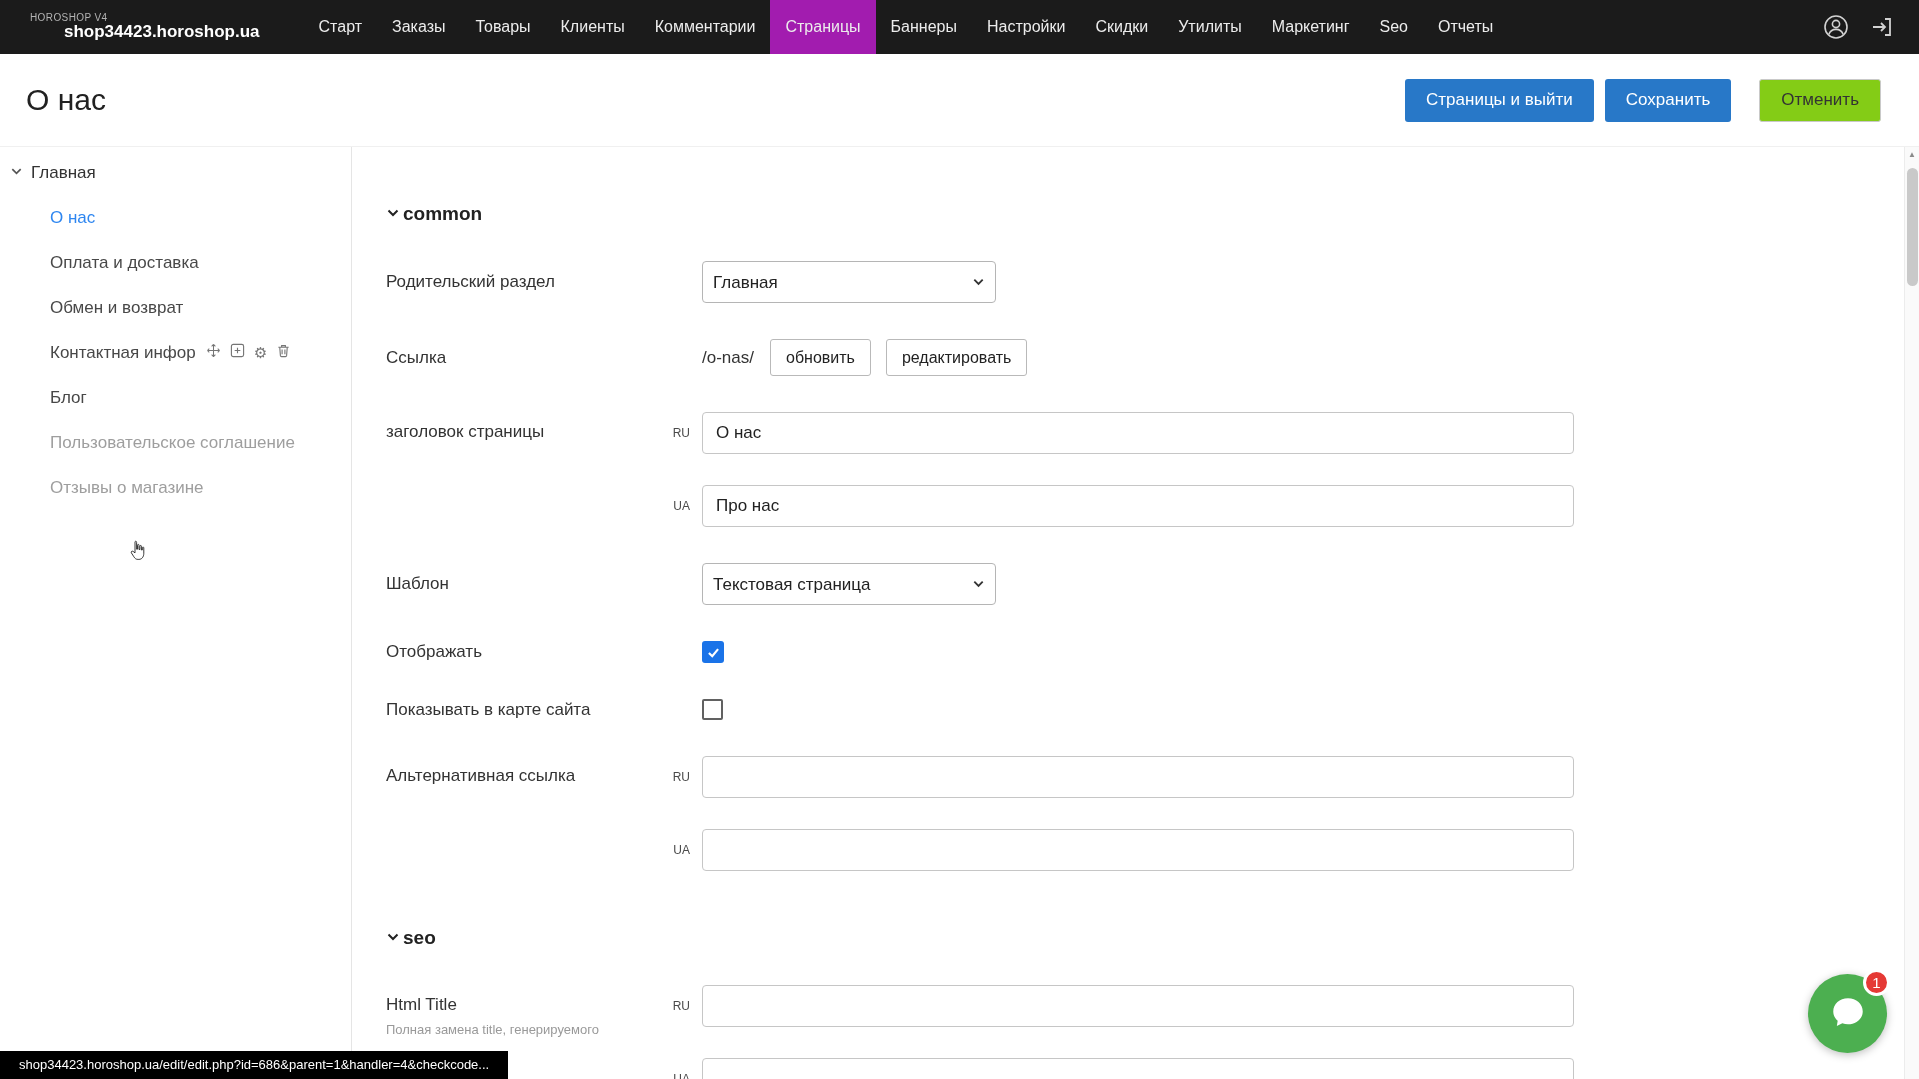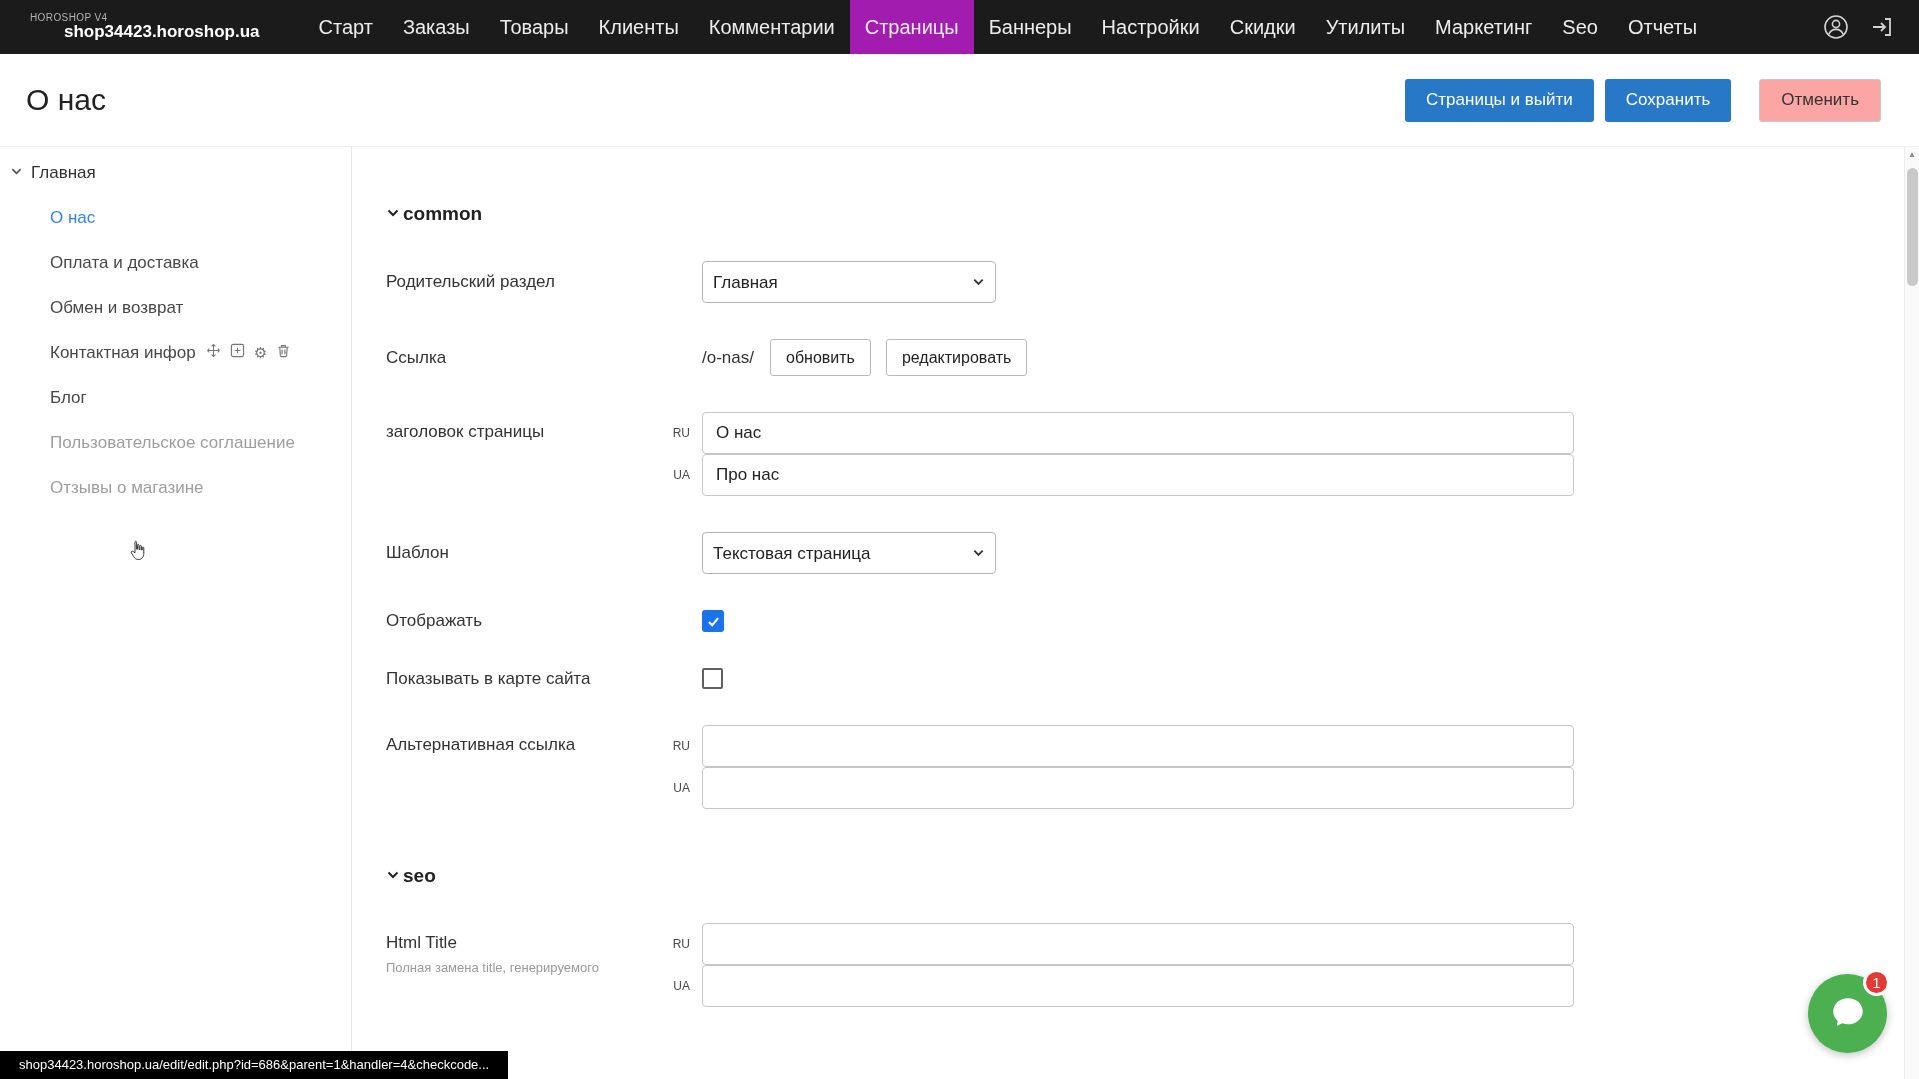--- a/index.html
+++ b/index.html
@@ -8,33 +8,33 @@
     font-family: "Liberation Sans", sans-serif;
     background:#fff; overflow:hidden; position:relative; color:#222;
   }
 
   
   .topbar { height:54px; background:#1b1b1b; display:flex; align-items:center; color:#fff; }
   .brand { padding-left:30px; padding-right:20px; line-height:1.05; cursor:pointer; }
   .brand .small { font-size:10px; color:#b3b3b3; letter-spacing:.4px; }
   .brand .main  { font-size:17px; font-weight:700; }
   .menu { display:flex; height:54px; margin-left:24px; }
-  .menu-item { display:flex; align-items:center; padding:0 15px; font-size:20px; color:#ececec; cursor:pointer; white-space:nowrap; }
+  .menu-item { display:flex; align-items:center; padding:0 15px; font-size:16px; color:#ececec; cursor:pointer; white-space:nowrap; }
   .menu-item.active { background:#a21caf; }
   .topbar-right { margin-left:auto; display:flex; align-items:center; gap:20px; padding-right:24px; }
   .topbar-icon { display:flex; cursor:pointer; }
 
   
   .header { height:92px; display:flex; align-items:center; padding:0 38px 0 26px; }
   .page-title { font-size:30px; color:#212121; }
   .header-actions { margin-left:auto; display:flex; align-items:center; }
   .btn { height:43px; border-radius:3px; font-size:17px; font-family:inherit; cursor:pointer; padding:0 21px; }
   .btn-blue { background:#2878c8; color:#fff; border:none; }
   .btn-blue + .btn-blue { margin-left:11px; }
-  .btn-white { background:#fca5a5; color:#333; border:1px solid #c9c9c9; margin-left:28px; }
+  .btn-white { background:#84cc16; color:#333; border:1px solid #c9c9c9; margin-left:28px; }
 
   
   .content { display:flex; height:933px; border-top:1px solid #f0f0f0; }
 
   .sidebar { width:352px; flex-shrink:0; border-right:1px solid #e5e5e5; padding-top:4px; position:relative; }
   .tree-root { display:flex; align-items:center; gap:8px; padding-left:10px; height:44px; font-size:17px; color:#333; cursor:pointer; }
   .tree-item { display:flex; align-items:center; height:45px; padding-left:50px; font-size:17px; color:#484848; cursor:pointer; }
   .tree-item.with-chevron { padding-left:32px; gap:7px; }
   .tree-item.muted { color:#9e9e9e; }
   .tree-item.selected { color:#2e86f0; }
@@ -43,21 +43,21 @@
   .mouse-cursor { position:absolute; left:126px; top:392px; z-index:50; pointer-events:none; }
 
   .main { flex:1; padding-left:34px; position:relative; }
   .section-head { display:flex; align-items:center; gap:3px; margin-top:56px; margin-bottom:36px; font-size:19px; font-weight:700; color:#222; cursor:pointer; }
 
   .frow { display:flex; align-items:center; margin-bottom:36px; }
   .frow.top { align-items:flex-start; }
   .flabel { width:272px; font-size:17px; color:#333; flex-shrink:0; }
   .frow.top .flabel { padding-top:10px; }
   .lang { width:44px; flex-shrink:0; display:flex; justify-content:flex-end; padding-right:12px; font-size:12px; color:#4a4a4a; }
-  .stack { display:flex; flex-direction:column; gap:0; }
+  .stack { display:flex; flex-direction:column; gap:31px; }
   .substack { display:flex; align-items:center; }
   .tinput { width:872px; height:42px; border:1px solid #c6c6c6; border-radius:4px; font-size:17px; padding:0 13px; font-family:inherit; color:#222; outline:none; background:#fff; }
   .select-wrap { position:relative; width:294px; }
   select.tselect { width:294px; height:42px; border:1px solid #b5b5b5; border-radius:4px; font-size:17px; padding:0 34px 0 10px; font-family:inherit; color:#222; appearance:none; -webkit-appearance:none; background:#fff; cursor:pointer; }
   .select-chev { position:absolute; right:11px; top:50%; transform:translateY(-50%); pointer-events:none; display:flex; }
 
   .link-val { font-size:17px; color:#333; margin-right:16px; }
   .btn-outline { height:37px; padding:0 15px; background:#fff; border:1px solid #b9b9b9; border-radius:3px; font-size:16px; font-family:inherit; color:#222; cursor:pointer; margin-right:15px; }
 
   .checkbox { cursor:pointer; }

